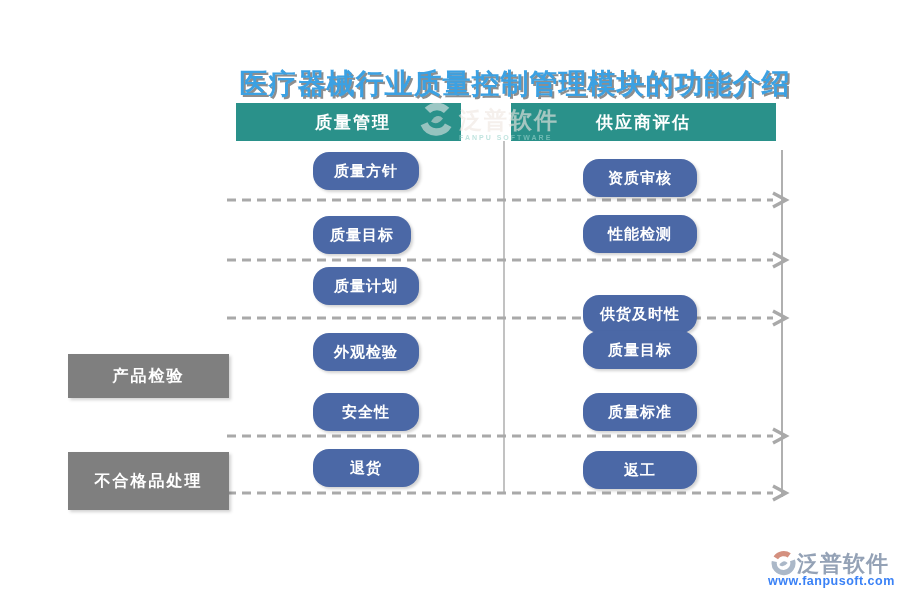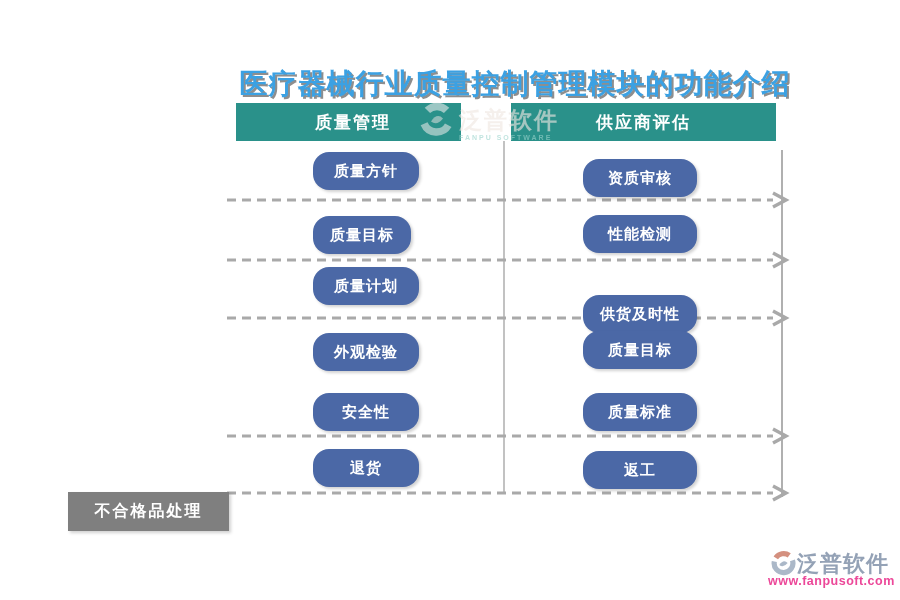--- a/index.html
+++ b/index.html
@@ -42,21 +42,21 @@
   .wm-texts { margin-left:4px; display:flex; flex-direction:column; }
   .wm-name { font-size:23px; font-weight:bold; color:#EFE7E2; letter-spacing:2px; line-height:26px; margin-top:6px; }
   .wm-sub  { font-size:7px; font-weight:bold; color:#9AD3CC; letter-spacing:2px; margin-top:1px; }
   .footer-icon { position:absolute; left:771px; top:551px; }
   .footer-name {
     position:absolute; left:797px; top:549px; font-size:22px; font-weight:bold;
     color:#94A2B6; letter-spacing:1px;
   }
   .footer-url {
     position:absolute; left:768px; top:574px; font-size:12.5px; font-weight:bold;
-    color:#ec4899; letter-spacing:0.5px;
+    color:#3b82f6; letter-spacing:0.5px;
   }
 </style>
 </head>
 <body>
 
 <div id="canvas">
 
   <div class="title">医疗器械行业质量控制管理模块的功能介绍</div>
 
   <div class="col-header" style="left:236px; top:103px; width:216px;padding-left:9px;">质量管理</div>
@@ -103,21 +103,22 @@
   <div class="item-box" style="left:313px; top:393px; width:106px;">安全性</div>
   <div class="item-box" style="left:313px; top:449px; width:106px;">退货</div>
 
   <div class="item-box" style="left:583px; top:159px; width:114px;">资质审核</div>
   <div class="item-box" style="left:583px; top:215px; width:114px;">性能检测</div>
   <div class="item-box" style="left:583px; top:271px; width:114px;margin-top:24px;">供货及时性</div>
   <div class="item-box" style="left:583px; top:331px; width:114px;">质量目标</div>
   <div class="item-box" style="left:583px; top:393px; width:114px;">质量标准</div>
   <div class="item-box" style="left:583px; top:451px; width:114px;">返工</div>
 
-  <div class="side-box" style="top:452px; height:39px;margin-top:40px;">不合格品处理</div>
+  <div class="side-box" style="top:354px; height:44px;">产品检验</div>
+  <div class="side-box" style="top:452px; height:58px;">不合格品处理</div>
 
   <div class="watermark">
     <svg width="36" height="38" viewBox="0 0 24 24">
       <path d="M5.6,5.6 A9,9 0 0 1 18.4,5.6" fill="none" stroke="#E3E9E8" stroke-width="5"></path>
       <path d="M3.4,14.5 A9,9 0 0 0 19.5,15.5" fill="none" stroke="#D9E2E0" stroke-width="5"></path>
       <path d="M8,13 Q12,7 16,11 Q12,16 8,13 Z" fill="#CBD6D4"></path>
     </svg>
     <div class="wm-texts">
       <span class="wm-name">泛普软件</span>
       <span class="wm-sub">FANPU SOFTWARE</span>

